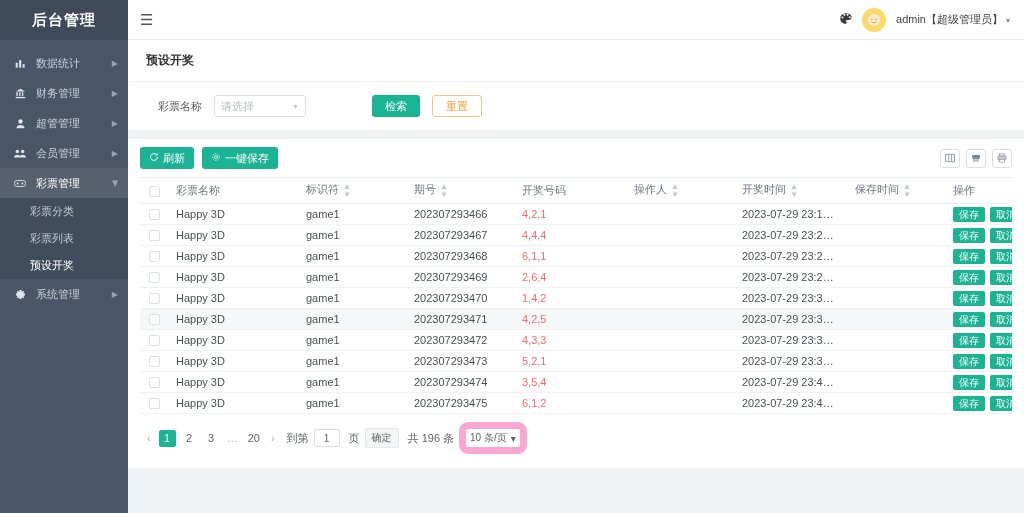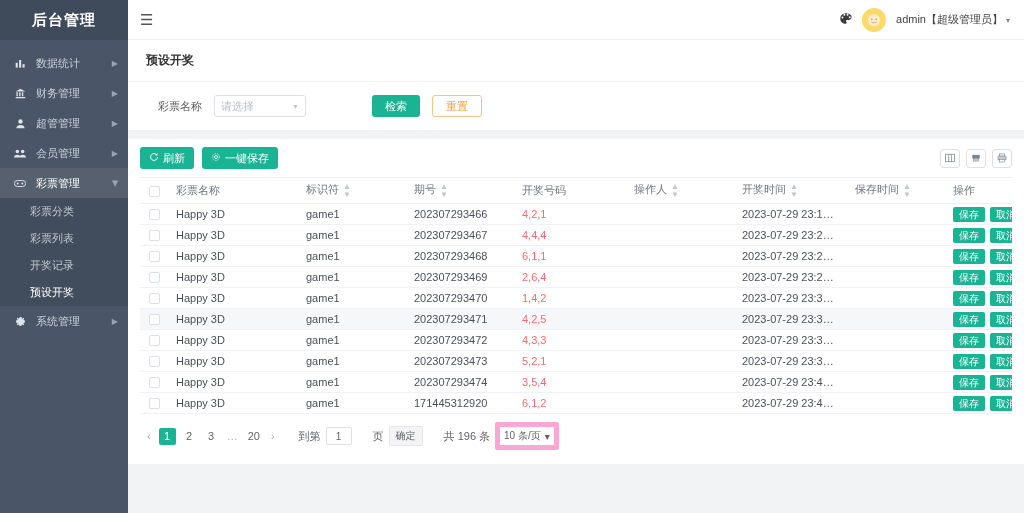--- a/index.html
+++ b/index.html
@@ -144,33 +144,33 @@
     display: flex; align-items: center; gap: 5px; padding: 8px 4px 6px 4px;
     font-size: 11px; color: #606266;
   }
   .pg-arrow { color: #a8abb2; cursor: pointer; padding: 0 3px; font-size: 11px; }
   .pg-num {
     min-width: 17px; height: 17px; line-height: 17px; text-align: center;
     border-radius: 2px; cursor: pointer; color: #606266; padding: 0 3px;
   }
   .pg-num.active { background: #1ab394; color: #fff; }
   .pg-ell { color: #a8abb2; padding: 0 2px; }
-  .pg-text { color: #606266; margin-left: 16px; }
+  .pg-text { color: #606266; margin-left: 4px; }
   .pg-input {
     width: 26px; height: 18px; border: 1px solid #dcdfe6; border-radius: 2px;
     font-size: 10px; text-align: center; color: #606266; font-family: inherit;
     background: #fff;
   }
   .pg-ok {
     background: #f4f4f5; border: 1px solid #e4e7ed; border-radius: 2px;
     font-size: 10px; padding: 2px 6px; color: #606266; cursor: pointer;
     font-family: inherit;
   }
   .pg-size {
-    border: 5px solid #f9a8d4; border-radius: 2px; font-size: 10px;
+    border: 7px solid #f9a8d4; border-radius: 9px; font-size: 10px;
     padding: 2px 4px; color: #606266; display: inline-flex; align-items: center;
     gap: 4px; cursor: pointer; background: #fff;
   }
 </style>
 </head>
 <body>
 
 <div class="app">
 
   <aside class="sidebar">
@@ -231,21 +231,20 @@
               <circle cx="12.5" cy="6" r="1.4" fill="#dfe4ea"></circle>
             </svg>
         </span>
         <span class="nav-label">彩票管理</span>
         <span class="nav-arrow down">▶</span>
       </div>
 
       <div class="submenu">
         <div class="sub-item">彩票分类</div>
         <div class="sub-item">彩票列表</div>
-        <div class="sub-item">开奖记录</div>
         <div class="sub-item active">预设开奖</div>
       </div>
 
       <div class="nav-item">
         <span class="nav-ico">
           <svg width="11" height="11" viewBox="0 0 16 16">
               <path fill="#dfe4ea" d="M8 5.2A2.8 2.8 0 1 0 8 10.8 2.8 2.8 0 0 0 8 5.2m6.5 1.4-1.6-.3a5 5 0 0 0-.5-1.2l1-1.3-1.2-1.2-1.3 1a5 5 0 0 0-1.2-.5L9.4 1.5H6.6l-.3 1.6a5 5 0 0 0-1.2.5l-1.3-1-1.2 1.2 1 1.3a5 5 0 0 0-.5 1.2l-1.6.3v2.8l1.6.3c.1.4.3.8.5 1.2l-1 1.3 1.2 1.2 1.3-1c.4.2.8.4 1.2.5l.3 1.6h2.8l.3-1.6c.4-.1.8-.3 1.2-.5l1.3 1 1.2-1.2-1-1.3c.2-.4.4-.8.5-1.2l1.6-.3z"></path>
             </svg>
         </span>
         <span class="nav-label">系统管理</span>
@@ -509,21 +508,21 @@
                   <div class="row-actions">
                     <button class="mini-btn">保存</button>
                     <button class="mini-btn">取消</button>
                   </div>
                 </td>
               </tr>
               <tr>
                 <td class="cbx-col"><span class="cbx"></span></td>
                 <td>Happy 3D</td>
                 <td>game1</td>
-                <td>171445312920</td>
+                <td>202307293475</td>
                 <td class="cell-red">6,1,2</td>
                 <td></td>
                 <td>2023-07-29 23:45:01</td>
                 <td></td>
                 <td>
                   <div class="row-actions">
                     <button class="mini-btn">保存</button>
                     <button class="mini-btn">取消</button>
                   </div>
                 </td>

